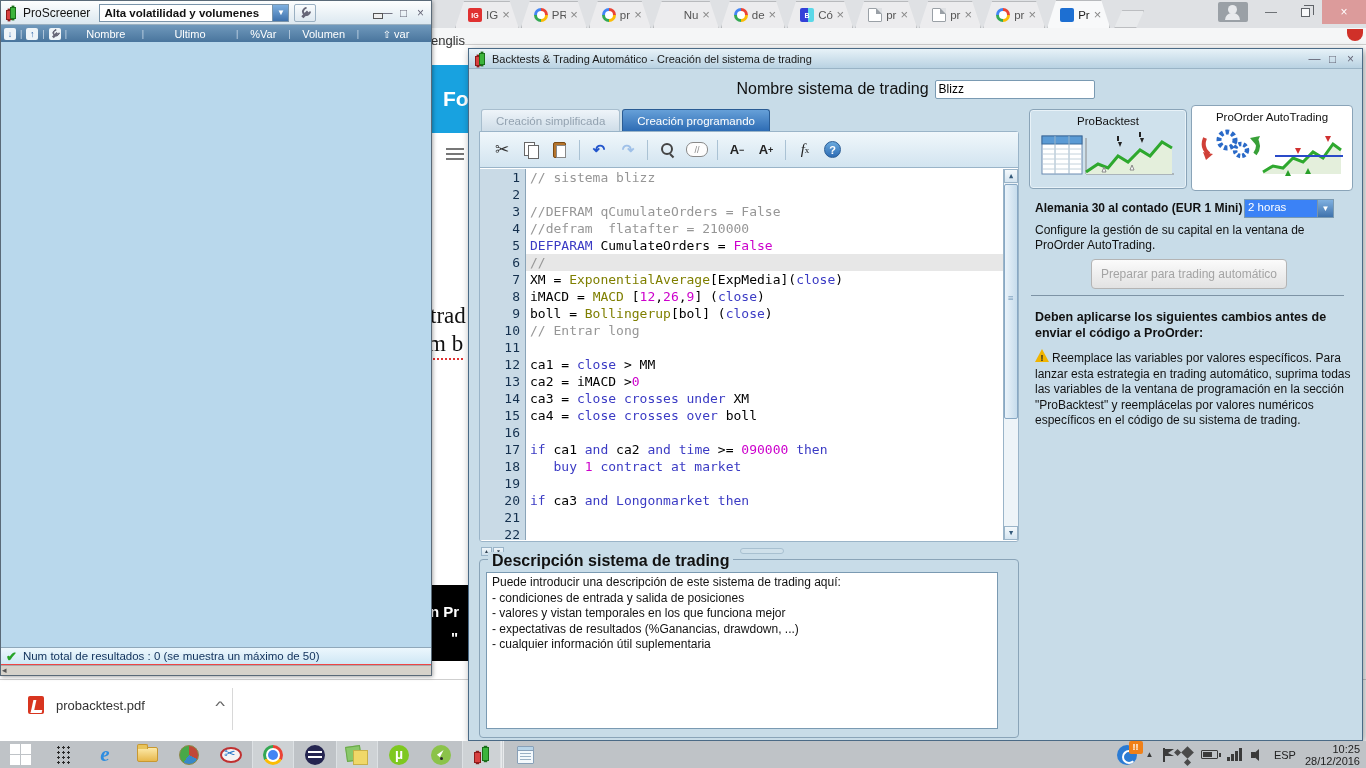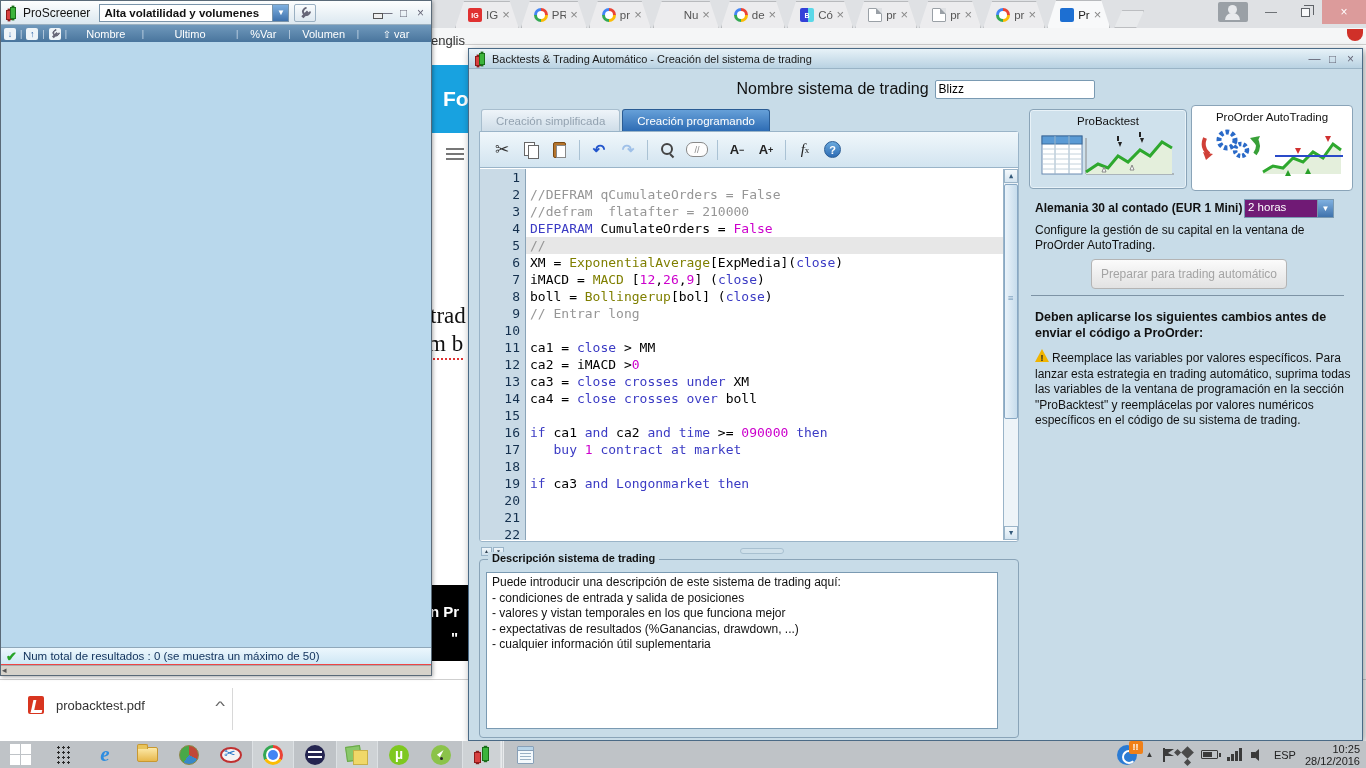--- a/index.html
+++ b/index.html
@@ -135,34 +135,34 @@
   .vs-btn{position:absolute;left:0;width:14px;height:14px;background:linear-gradient(#f4f9fc,#d4e4f0);border:1px solid #9ab4c8;font-size:7px;color:#345a7a;display:flex;align-items:center;justify-content:center;}
   .vs-up{top:0;}
   .vs-down{bottom:0;}
   .vs-thumb{position:absolute;left:0;top:15px;width:14px;height:235px;background:linear-gradient(90deg,#eaf3fa,#c6dcec);border:1px solid #88a8c4;border-radius:2px;}
   .vs-thumb::after{content:"≡";position:absolute;left:3px;top:108px;font-size:9px;color:#88a8c4;}
   .splitter{position:absolute;left:0;top:436px;right:0;height:12px;display:flex;align-items:center;}
   .sp-btns{display:flex;gap:1px;margin-left:2px;}
   .sp-btn{width:11px;height:9px;background:linear-gradient(#f0f6fa,#cfe0ec);border:1px solid #9ab4c8;font-size:5px;color:#345;display:flex;align-items:center;justify-content:center;}
   .sp-grip{margin:0 auto;width:44px;height:6px;border-radius:3px;background:#cfe0ea;border:1px solid #a8c0d0;}
   .desc-fieldset{position:absolute;left:0;top:450px;right:0;bottom:2px;border:1px solid #8aa4b8;border-radius:4px;}
-  .desc-legend{position:absolute;top:-8px;left:8px;background:#c8dce8;padding:0 4px;font-size:11px;font-weight:bold;color:#111;}
+  .desc-legend{position:absolute;top:-8px;left:8px;background:#c8dce8;padding:0 4px;font-size:16px;font-weight:bold;color:#111;}
   .desc-text{position:absolute;left:6px;right:20px;top:12px;bottom:8px;background:#fff;border:1px solid #7a9ab2;font-size:12px;line-height:15.5px;color:#111;padding:2px 5px;white-space:pre-line;overflow:hidden;}
 
   
   .right-panel{position:absolute;left:552px;top:52px;right:4px;bottom:2px;font-size:12px;color:#111;}
   .rp-card{position:absolute;border:1px solid #8aa4b8;border-radius:4px;text-align:center;}
   .rp-card-backtest{left:8px;top:8px;width:158px;height:80px;background:#cfe1ec;box-shadow:inset 0 0 0 1px #e8f2f8;}
   .rp-card-autotrading{left:170px;top:4px;width:162px;height:86px;background:#fff;}
   .rp-card-label{font-size:11.5px;padding-top:5px;}
   .rp-card svg{display:block;margin:3px auto 0;}
   .instr-row{position:absolute;left:14px;top:100px;right:6px;height:20px;}
   .instr-label{font-size:12px;font-weight:bold;white-space:nowrap;}
   .tf-select{position:absolute;right:18px;top:-2px;width:90px;height:19px;border:1px solid #7a9ab2;background:#fff;display:flex;}
-  .tf-value{flex:1;background:#701a75;color:#fff;font-size:11.5px;padding:1px 3px;white-space:nowrap;}
+  .tf-value{flex:1;background:#3b82f6;color:#fff;font-size:11.5px;padding:1px 3px;white-space:nowrap;}
   .configure-text{position:absolute;left:14px;top:122px;width:316px;line-height:15px;}
   .prepare-btn{position:absolute;left:70px;top:158px;width:196px;height:30px;background:linear-gradient(#fbfbfb,#e2e2e2);border:1px solid #b4b4b4;border-radius:4px;color:#a4a4a4;font-size:12px;display:flex;align-items:center;justify-content:center;}
   .rp-divider{position:absolute;left:10px;right:14px;top:194px;border-top:1px solid #7d93a5;}
   .changes-heading{position:absolute;left:14px;top:208px;width:310px;font-weight:bold;font-size:12.5px;line-height:16px;}
   .warning-block{position:absolute;left:14px;top:248px;width:318px;line-height:15.5px;}
   .warn-icon{display:inline-block;width:15px;height:13px;position:relative;margin-right:2px;}
   .warn-icon::before{content:"";position:absolute;left:0;top:0;border-left:7.5px solid transparent;border-right:7.5px solid transparent;border-bottom:13px solid #f0b400;}
   .warn-icon::after{content:"!";position:absolute;left:5.6px;top:2px;font-size:9px;font-weight:bold;color:#222;}
 
   
@@ -421,20 +421,21 @@
               <div class="ln">15</div>
               <div class="ln">16</div>
               <div class="ln">17</div>
               <div class="ln">18</div>
               <div class="ln">19</div>
               <div class="ln">20</div>
               <div class="ln">21</div>
               <div class="ln">22</div>
             </div>
           <div class="code-lines">
+              <div class="cl"><span class="tk-c">// sistema blizz</span></div>
               <div class="cl"></div>
               <div class="cl"><span class="tk-c">//DEFRAM qCumulateOrders = False</span></div>
               <div class="cl"><span class="tk-c">//defram  flatafter = 210000</span></div>
               <div class="cl"><span class="tk-k">DEFPARAM</span><span class="tk-d"> CumulateOrders = </span><span class="tk-n">False</span></div>
               <div class="cl hl"><span class="tk-c">//</span></div>
               <div class="cl"><span class="tk-d">XM = </span><span class="tk-f">ExponentialAverage</span><span class="tk-d">[ExpMedia](</span><span class="tk-k">close</span><span class="tk-d">)</span></div>
               <div class="cl"><span class="tk-d">iMACD = </span><span class="tk-f">MACD</span><span class="tk-d"> [</span><span class="tk-n">12</span><span class="tk-d">,</span><span class="tk-n">26</span><span class="tk-d">,</span><span class="tk-n">9</span><span class="tk-d">] (</span><span class="tk-k">close</span><span class="tk-d">)</span></div>
               <div class="cl"><span class="tk-d">boll = </span><span class="tk-f">Bollingerup</span><span class="tk-d">[bol] (</span><span class="tk-k">close</span><span class="tk-d">)</span></div>
               <div class="cl"><span class="tk-c">// Entrar long</span></div>
               <div class="cl"></div>

